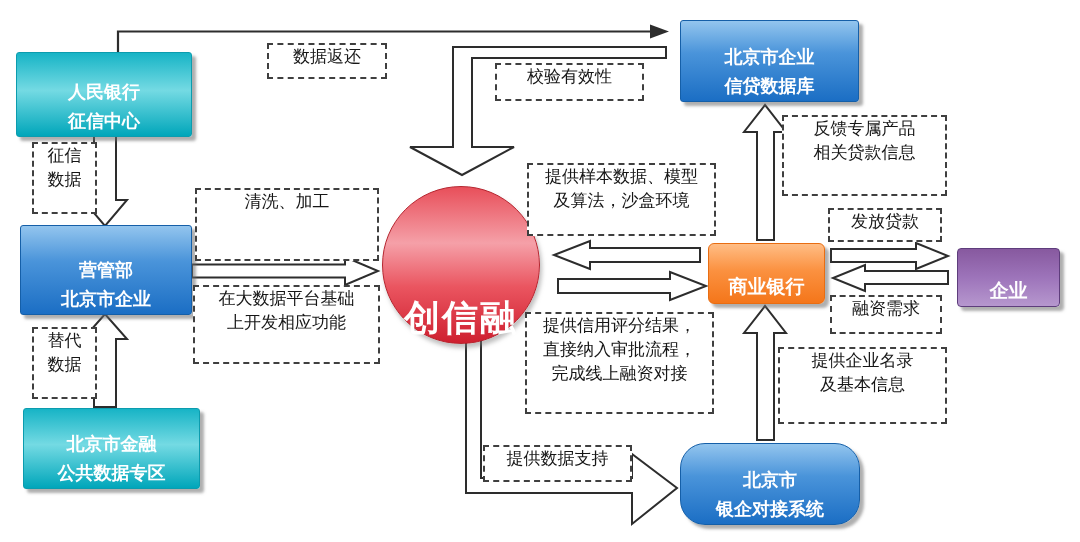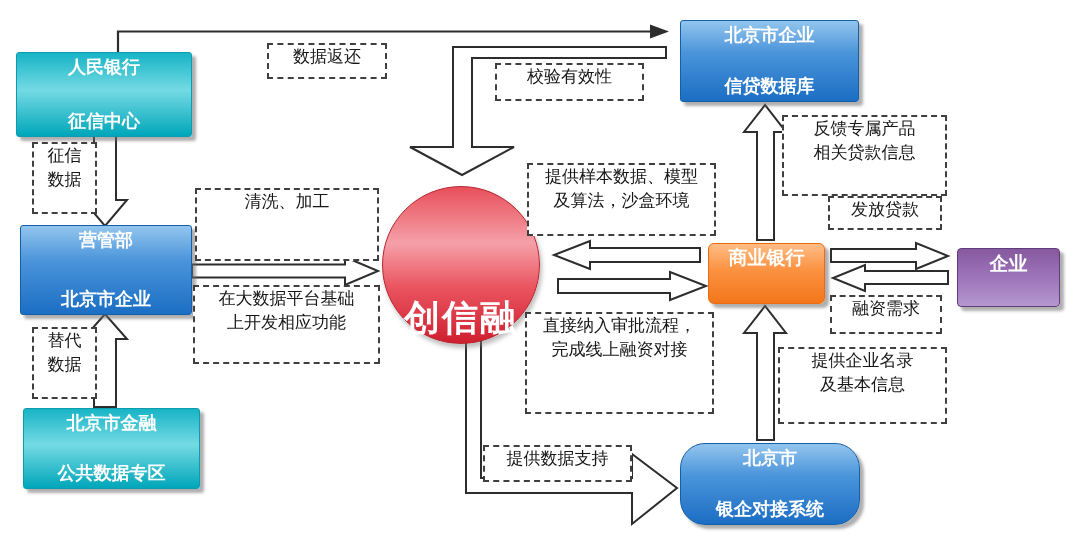--- a/index.html
+++ b/index.html
@@ -6,26 +6,26 @@
   .canvas{
     position:relative;width:1080px;height:542px;background:#ffffff;
     font-family:"Liberation Sans",sans-serif;overflow:hidden;
   }
   .arrows{position:absolute;left:0;top:0;z-index:1;}
   .arrow{fill:#ffffff;stroke:#2d2d2d;stroke-width:2;stroke-linejoin:miter;}
   .thinline{fill:none;stroke:#2d2d2d;stroke-width:2.2;}
   .solidhead{fill:#2d2d2d;stroke:none;}
   .node{
     position:absolute;z-index:2;display:flex;flex-direction:column;
-    align-items:center;justify-content:space-between;text-align:center;
+    align-items:center;justify-content:flex-end;text-align:center;
     color:#ffffff;font-weight:bold;font-size:18px;line-height:1.6;
     border-radius:3px;box-shadow:4px 4px 3px rgba(110,110,110,.55);
   }
   .node .ln{display:block;}
-  .cyan{background:linear-gradient(180deg,#17b4c6 0%,#74dae3 45%,#00a6ba 100%);border:1px solid #0c9cae;gap:8px;}
+  .cyan{background:linear-gradient(180deg,#17b4c6 0%,#74dae3 45%,#00a6ba 100%);border:1px solid #0c9cae;}
   .blue{background:linear-gradient(180deg,#93c5ee 0%,#4a94da 40%,#1b6ec4 100%);border:1px solid #155fa8;}
   .orange{background:linear-gradient(180deg,#ffbd85 0%,#fb9140 45%,#f4761a 100%);border:1px solid #e86d12;border-radius:6px;font-family:Liberation Mono, monospace;}
   .purple{background:linear-gradient(180deg,#87599f 0%,#9d74ba 50%,#b697ce 100%);border:1px solid #5e3d7c;border-radius:4px;}
   .circle{
     position:absolute;z-index:2;display:flex;align-items:flex-end;justify-content:center;
     border-radius:50%;color:#fff;font-weight:bold;font-size:36px;letter-spacing:2px;
     background:linear-gradient(180deg,#e84f5a 0%,#f5a0a8 36%,#ea5560 64%,#ce1f2f 100%);
     border:1px solid #b5252f;box-shadow:2px 4px 4px rgba(130,130,130,.5);
   }
   .dashed{
@@ -132,30 +132,31 @@
     <span class="ln">在大数据平台基础</span>
     <span class="ln">上开发相应功能</span>
   </div>
 
   <div class="dashed" style="left:527px;top:163px;width:185px;height:69px;">
     <span class="ln">提供样本数据、模型</span>
     <span class="ln">及算法，沙盒环境</span>
   </div>
 
   <div class="dashed" style="left:525px;top:312px;width:185px;height:98px;">
+    <span class="ln">提供信用评分结果，</span>
     <span class="ln">直接纳入审批流程，</span>
     <span class="ln">完成线上融资对接</span>
   </div>
 
   <div class="dashed" style="left:782px;top:115px;width:161px;height:77px;">
     <span class="ln">反馈专属产品</span>
     <span class="ln">相关贷款信息</span>
   </div>
 
-  <div class="dashed" style="left:828px;top:196px;width:110px;height:30px;">
+  <div class="dashed" style="left:828px;top:208px;width:110px;height:30px;">
     <span class="ln">发放贷款</span>
   </div>
 
   <div class="dashed" style="left:830px;top:295px;width:108px;height:35px;">
     <span class="ln">融资需求</span>
   </div>
 
   <div class="dashed" style="left:778px;top:347px;width:165px;height:73px;">
     <span class="ln">提供企业名录</span>
     <span class="ln">及基本信息</span>

